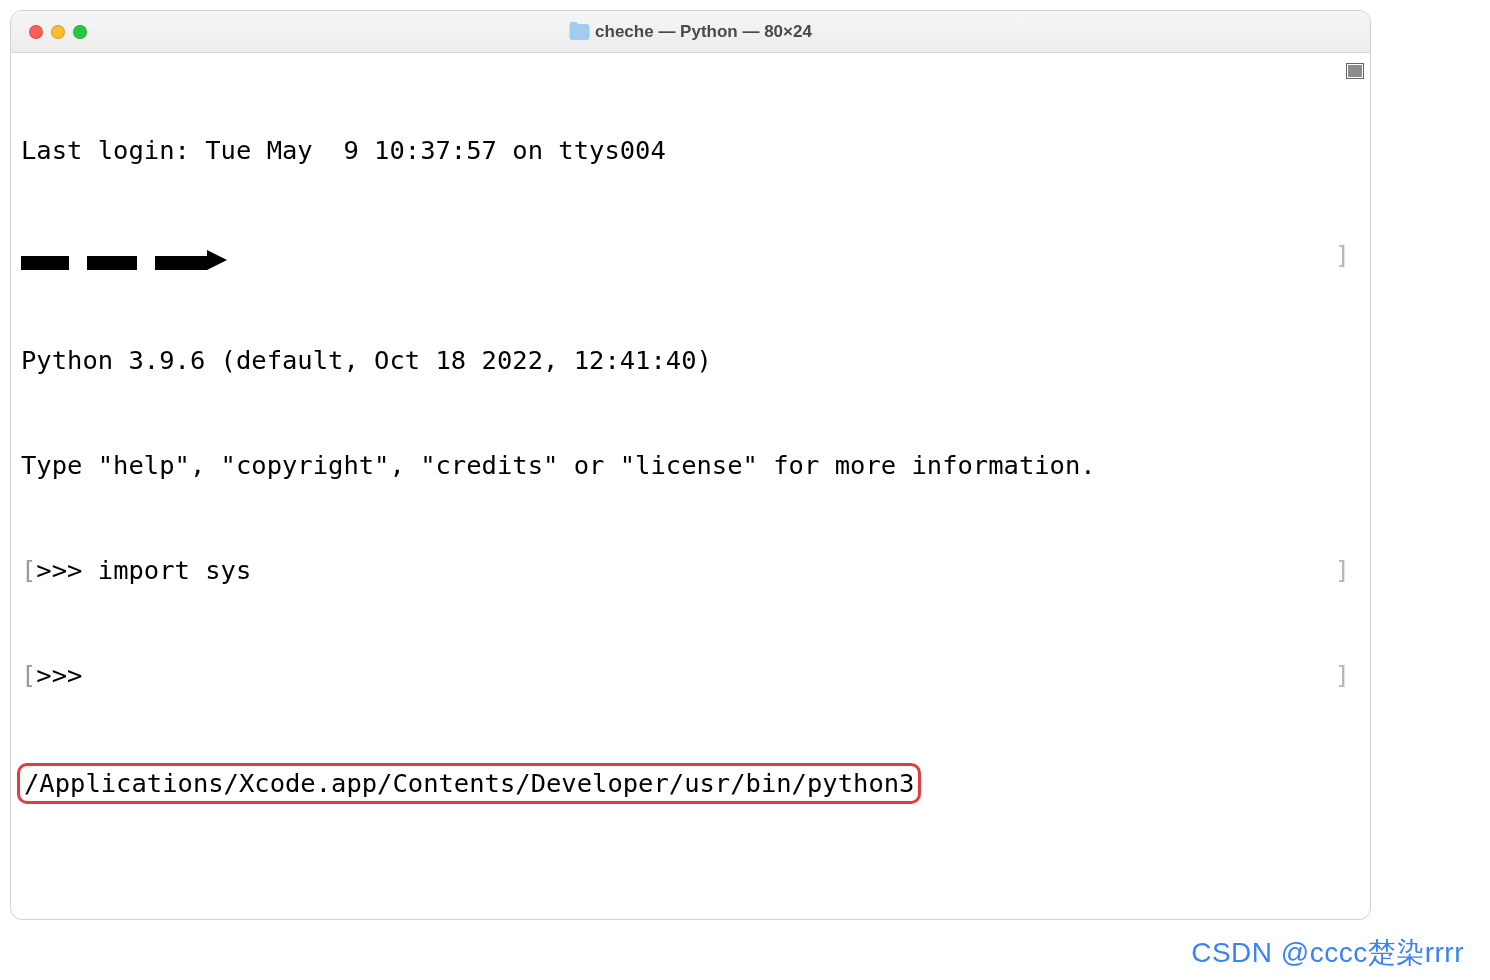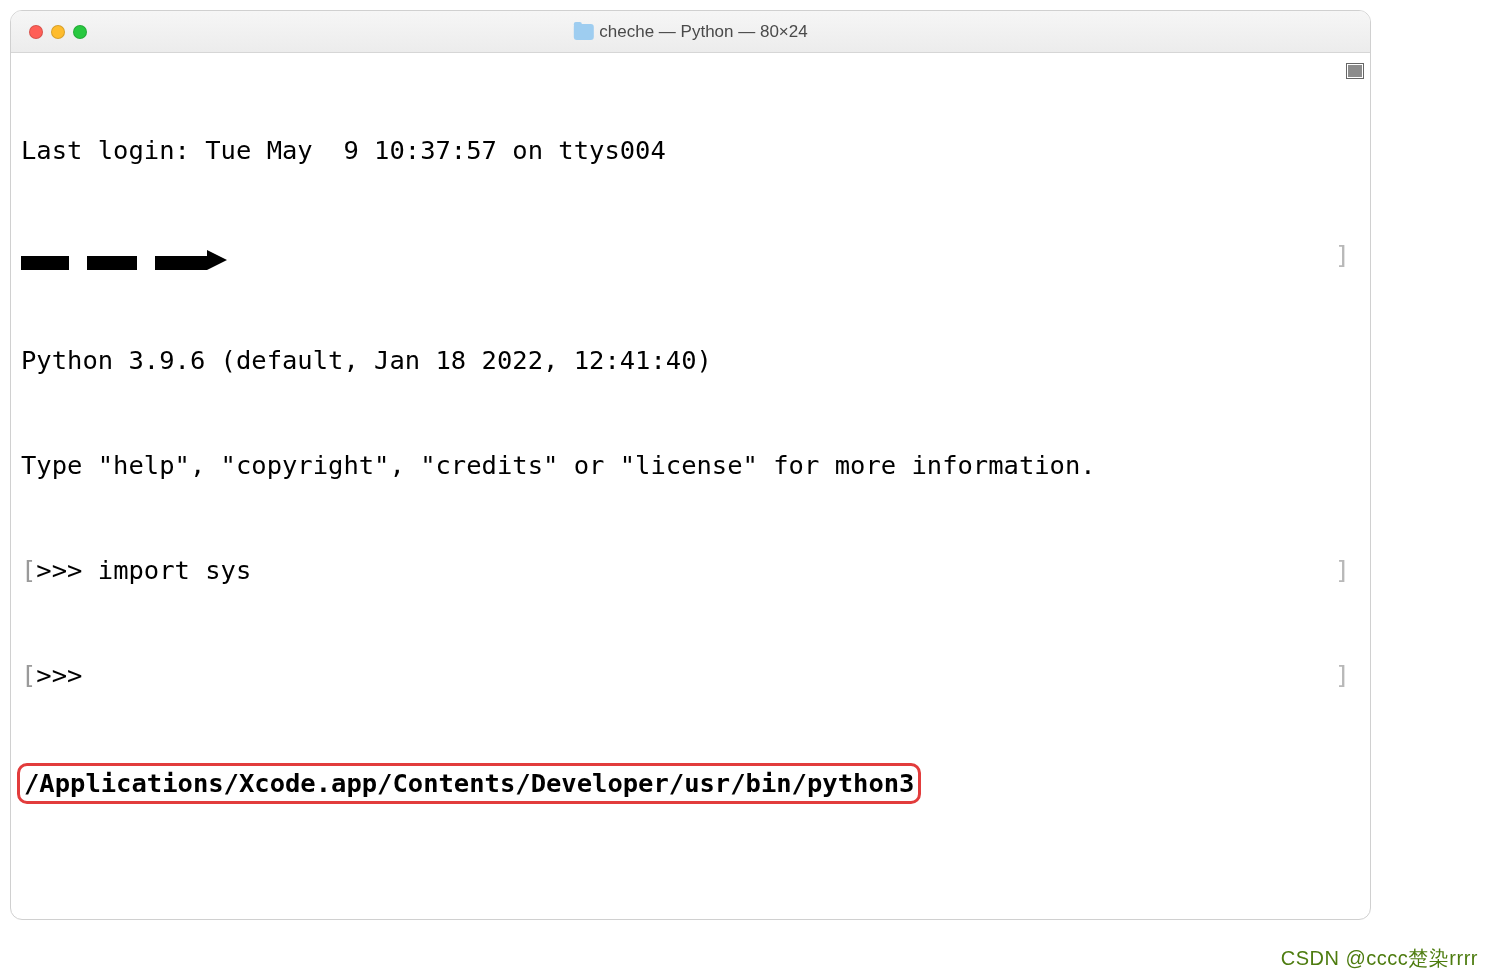--- a/index.html
+++ b/index.html
@@ -47,21 +47,21 @@
     .light.green { background: #28c840; border: 0.5px solid rgba(0,0,0,0.15); }
     .title-center {
       position: absolute;
       left: 50%;
       transform: translateX(-50%);
       display: flex;
       align-items: center;
       gap: 6px;
       color: #4a4a4a;
       font-size: 17px;
-      font-weight: 400;
+      font-weight: 700;
     }
     .folder-icon {
       width: 20px;
       height: 16px;
       background: #9ecdf0;
       border-radius: 2px 3px 3px 3px;
       position: relative;
     }
     .folder-icon::before {
       content: "";
@@ -93,43 +93,42 @@
     .redact1 { width: 48px; height: 14px; margin-right: 18px; margin-top: 18px;}
     .redact2 { width: 50px; height: 14px; margin-right: 18px; margin-top: 18px;}
     .redact3 { width: 52px; height: 14px; margin-top: 18px;}
     .redact4 { width: 20px; height: 20px; margin-top: 12px; clip-path: polygon(0 0, 100% 50%, 0 100%);}
     .highlighted {
       border: 3px solid #e23c3c;
       border-radius: 10px;
       padding: 0 4px;
       display: inline-block;
       margin-left: -4px;
-      font-weight: bold;
     }
     .closing-bracket {
       position: absolute;
       right: 10px;
       color: #b8b8b8;
     }
     .toggle-icon {
       position: absolute;
       right: 6px;
       top: 52px;
       width: 18px;
       height: 16px;
       background: #8c8c8c;
       border: 1px solid #666;
       box-shadow: 0 0 0 1px #fff inset, 0 0 0 2px #8c8c8c inset;
     }
     .watermark {
       position: absolute;
       bottom: 8px;
-      right: 12px;
-      color: #4d7c0f;
-      font-size: 20px;
+      right: 26px;
+      color: #3b82f6;
+      font-size: 28px;
       font-family: -apple-system, sans-serif;
       letter-spacing: 0.5px;
     }
     .term-row {
       height: 35px;
       display: flex;
       align-items: flex-start;
       position: relative;
     }
   </style>
@@ -147,21 +146,21 @@
       <span class="folder-icon"></span>
       <span>cheche — Python — 80×24</span>
     </div>
   </div>
 
   <div class="toggle-icon"></div>
 
   <div class="terminal-body">
     <div class="term-row"><span>Last login: Tue May  9 10:37:57 on ttys004</span></div>
     <div class="term-row"><span class="redacted redact1"></span><span class="redacted redact2"></span><span class="redacted redact3"></span><span class="redacted redact4"></span><span class="closing-bracket">]</span></div>
-    <div class="term-row"><span>Python 3.9.6 (default, Jan 18 2022, 12:41:40)</span></div>
+    <div class="term-row"><span>Python 3.9.6 (default, Oct 18 2022, 12:41:40)</span></div>
     <div class="term-row"><span>Type "help", "copyright", "credits" or "license" for more information.</span></div>
     <div class="term-row"><span class="line-bracket">[</span><span>&gt;&gt;&gt; </span><span>import sys</span><span class="closing-bracket">]</span></div>
     <div class="term-row"><span class="line-bracket">[</span><span>&gt;&gt;&gt; </span><span class="closing-bracket">]</span></div>
     <div class="term-row"><span class="highlighted">/Applications/Xcode.app/Contents/Developer/usr/bin/python3</span></div>
     
   </div>
 </div>
 
 <div class="watermark">CSDN @cccc楚染rrrr</div>
 

